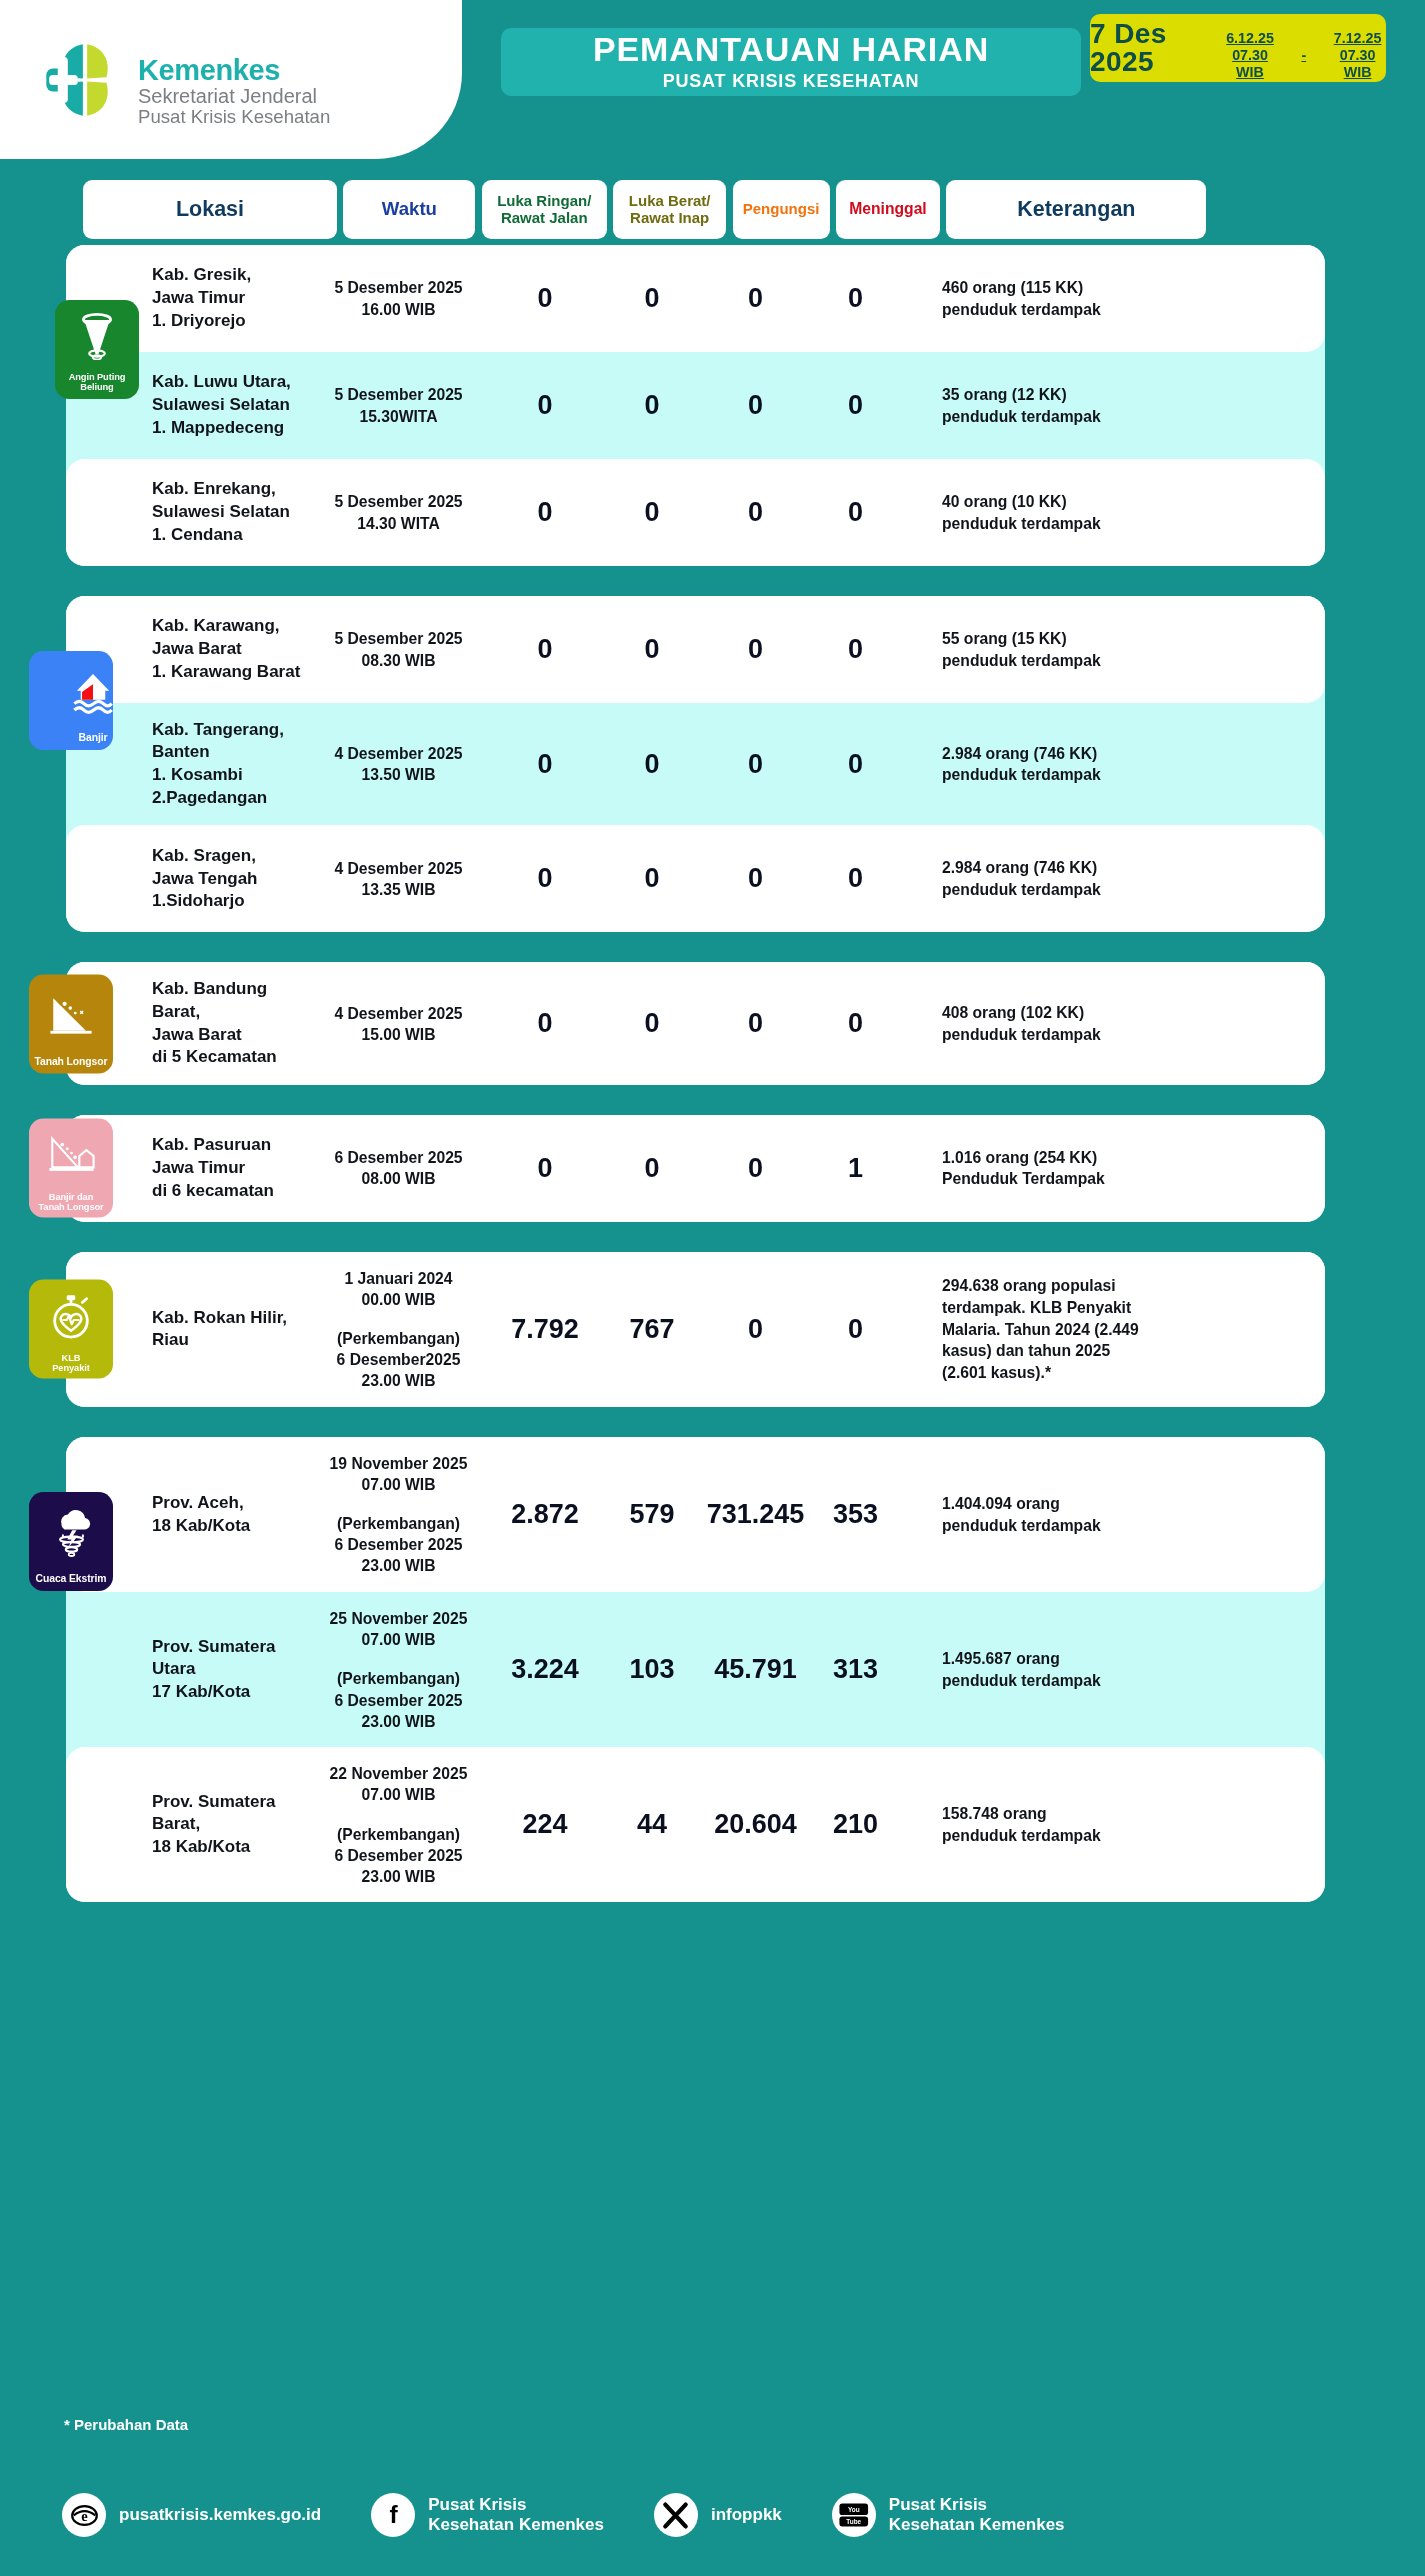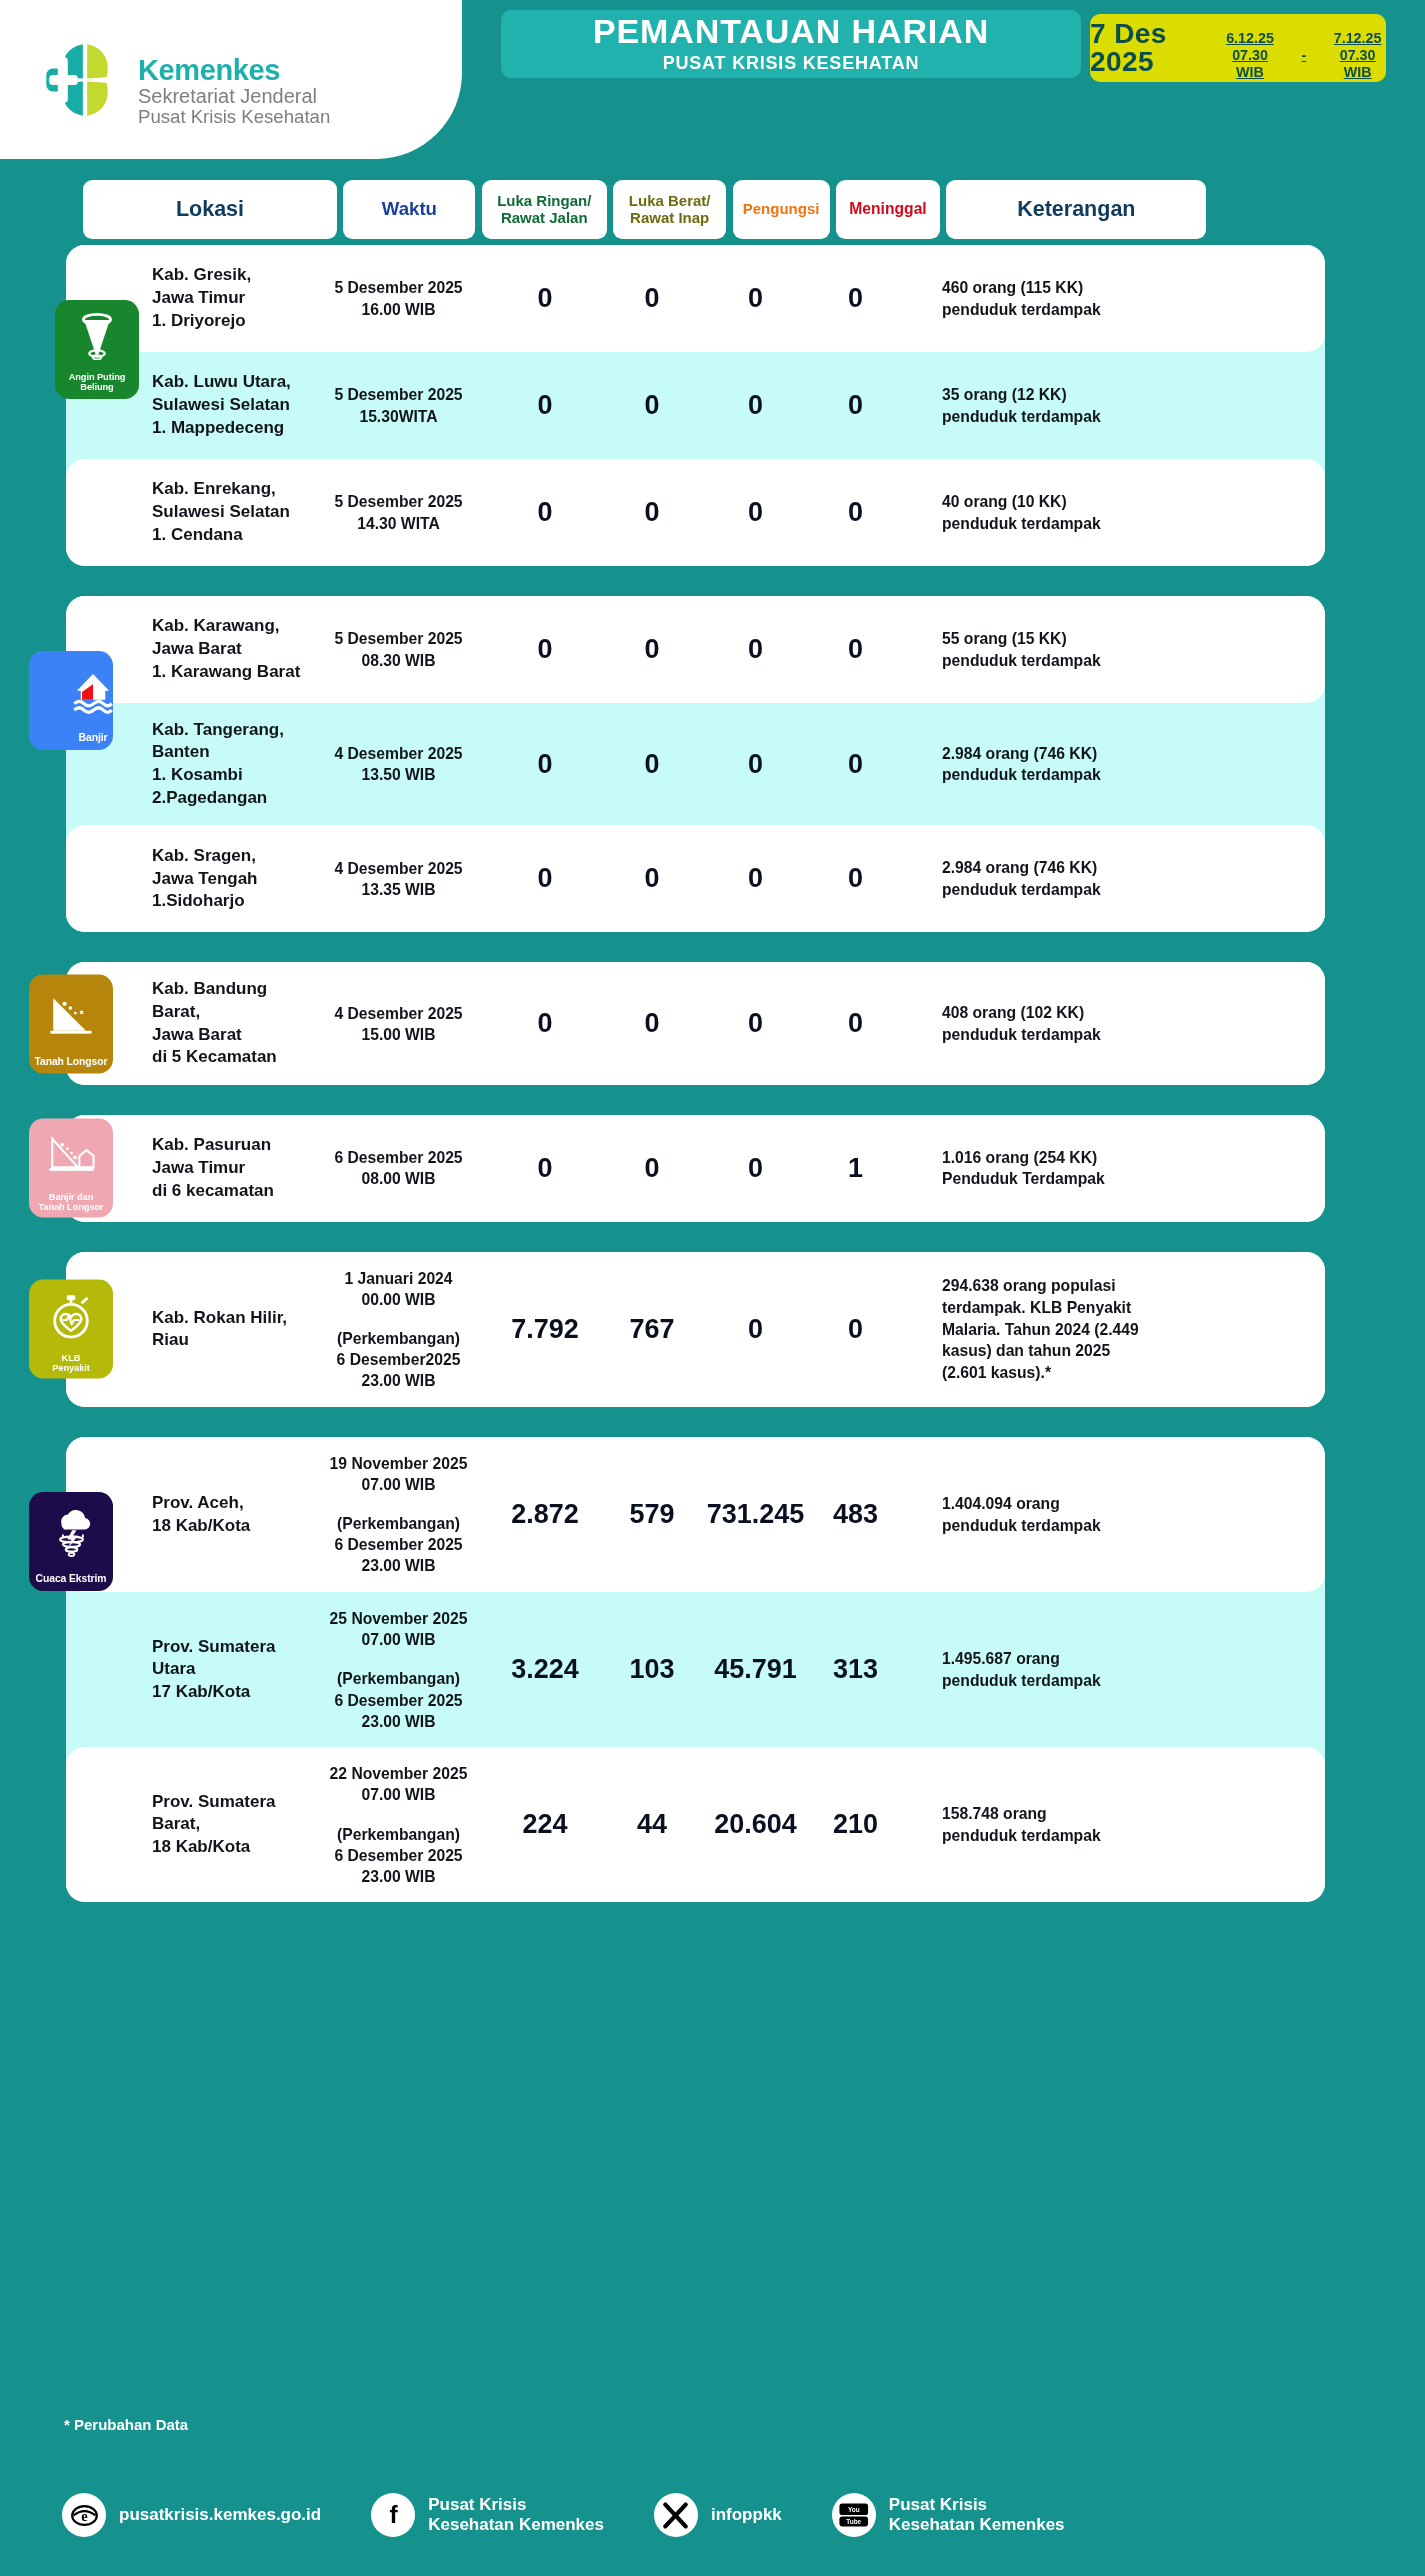--- a/index.html
+++ b/index.html
@@ -27,21 +27,21 @@
     display: flex; align-items: center;
     padding-left: 42px;
   }
   .logo-mark { width: 86px; height: 86px; position: relative; flex: none; margin-right: 10px;}
   .logo-text { display: flex; flex-direction: column; justify-content: center; }
   .logo-l1 { font-size: 29px; font-weight: bold; color: #1eb0ac; letter-spacing: -0.4px; line-height: 1.04; margin-top: 24px; }
   .logo-l2 { font-size: 20px; color: #7b7f83; line-height: 1.12; }
   .logo-l3 { font-size: 18.6px; color: #7b7f83; line-height: 1.12; }
 
   .title-card {
-    position: absolute; left: 501px; top: 10px;
+    position: absolute; left: 501px; top: 28px;
     width: 580px; height: 68px;
     background: #21b2ad; border-radius: 10px;
     display: flex; flex-direction: column;
     align-items: center; justify-content: center;
   }
   .title-main {
     font-size: 34px; font-weight: bold; color: #fff;
     letter-spacing: 0.9px; line-height: 1; text-transform: uppercase;
   }
   .title-sub {
@@ -449,21 +449,21 @@
             <div class="loc-text">Prov. Aceh,<br>18 Kab/Kota</div>
           </div>
           <div class="c-time">
             <div class="time-text">19 November 2025<br>07.00 WIB</div>
             <div class="time-gap"></div>
             <div class="time-text">(Perkembangan)<br>6 Desember 2025<br>23.00 WIB</div>
           </div>
           <div class="c-n1"><span class="num">2.872</span></div>
           <div class="c-n2"><span class="num">579</span></div>
           <div class="c-n3"><span class="num">731.245</span></div>
-          <div class="c-n4"><span class="num">483</span></div>
+          <div class="c-n4"><span class="num">353</span></div>
           <div class="c-note">
             <div class="note-text">1.404.094 orang<br>penduduk terdampak</div>
           </div>
         </div>
         <div class="row tint">
           <div class="c-loc">
             <div class="loc-text">Prov. Sumatera Utara<br>17 Kab/Kota</div>
           </div>
           <div class="c-time">
             <div class="time-text">25 November 2025<br>07.00 WIB</div>

